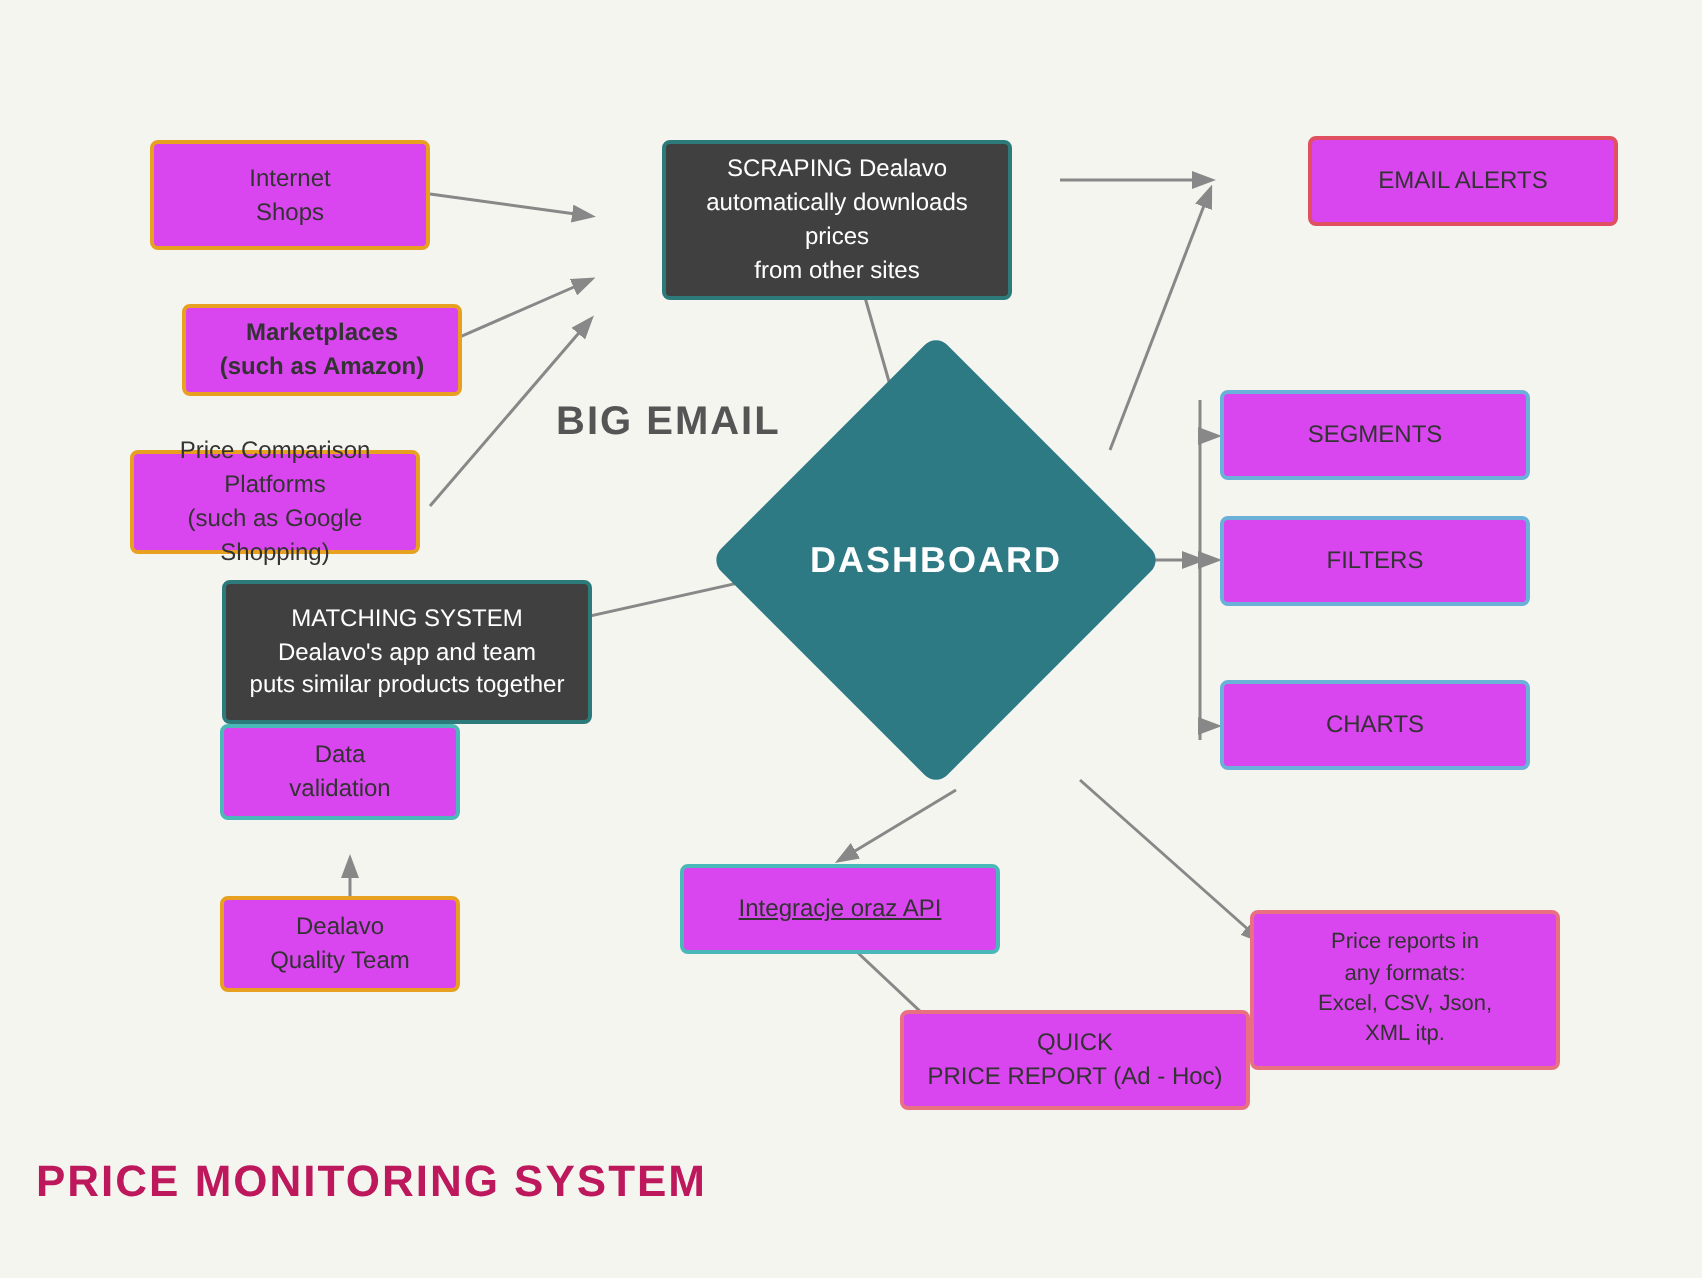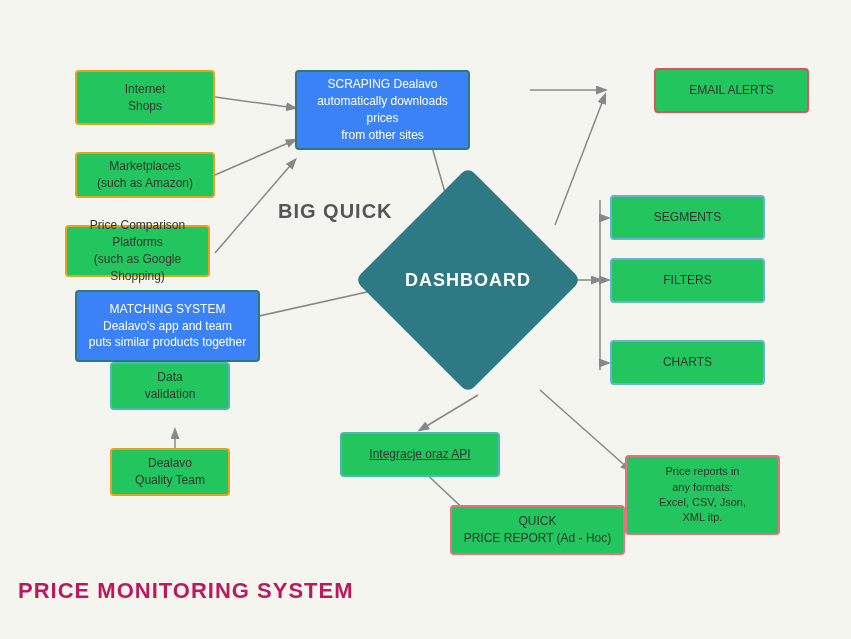--- a/index.html
+++ b/index.html
@@ -21,24 +21,24 @@
       display: flex;
       align-items: center;
       justify-content: center;
       text-align: center;
       font-size: 12px;
       line-height: 1.4;
       border-width: 2px;
       border-style: solid;
       border-radius: 4px;
       padding: 6px 10px;
-      background: #22c55e;
+      background: #d946ef;
     }
     .box.orange { border-color: #e8a020; color: #333; }
-    .box.teal-dark { border-color: #2d7a7a; background: #3b82f6; color: white; }
+    .box.teal-dark { border-color: #2d7a7a; background: #404040; color: white; margin-left: 36px; }
     .box.teal-light { border-color: #4ab8b8; color: #333; }
     .box.red { border-color: #e05060; color: #333; }
     .box.blue-light { border-color: #6ab0d8; color: #333; }
     .box.pink { border-color: #e87080; color: #333; }
 
     .diamond {
       position: absolute;
       width: 160px;
       height: 160px;
       background: #2d7a85;
@@ -137,38 +137,38 @@
 
     <line x1="530" y1="90" x2="600" y2="90" stroke="#888" stroke-width="1.5" fill="none"></line>
     <line class="arrow-line" x1="600" y1="90" x2="605" y2="90" marker-end="url(#arrowhead)"></line>
   </svg>
 
   <div class="box orange" style="left:75px; top:70px; width:140px; height:55px;">
     <span style="white-space:pre-line;">Internet
 Shops</span>
   </div>
 
-  <div class="box orange" style="left:75px; top:152px; width:140px; height:46px;">
+  <div class="box orange" style="left:91px; top:152px; width:140px; height:46px;font-weight:bold;">
     <span style="white-space:pre-line;">Marketplaces
 (such as Amazon)</span>
   </div>
 
   <div class="box orange" style="left:65px; top:225px; width:145px; height:52px;">
     <span style="white-space:pre-line;">Price Comparison Platforms
 (such as Google Shopping)</span>
   </div>
 
   <div class="box teal-dark" style="left:295px; top:70px; width:175px; height:80px;">
     <span style="white-space:pre-line;">SCRAPING Dealavo
 automatically downloads prices
 from other sites</span>
   </div>
 
   <div class="big-data-label" style="left:278px; top:200px;">
-    <span>BIG QUICK</span>
+    <span>BIG EMAIL</span>
   </div>
 
   <div class="box teal-dark" style="left:75px; top:290px; width:185px; height:72px;">
     <span style="white-space:pre-line;">MATCHING SYSTEM
 Dealavo's app and team
 puts similar products together</span>
   </div>
 
   <div class="box teal-light" style="left:110px; top:362px; width:120px; height:48px;">
     <span style="white-space:pre-line;">Data

